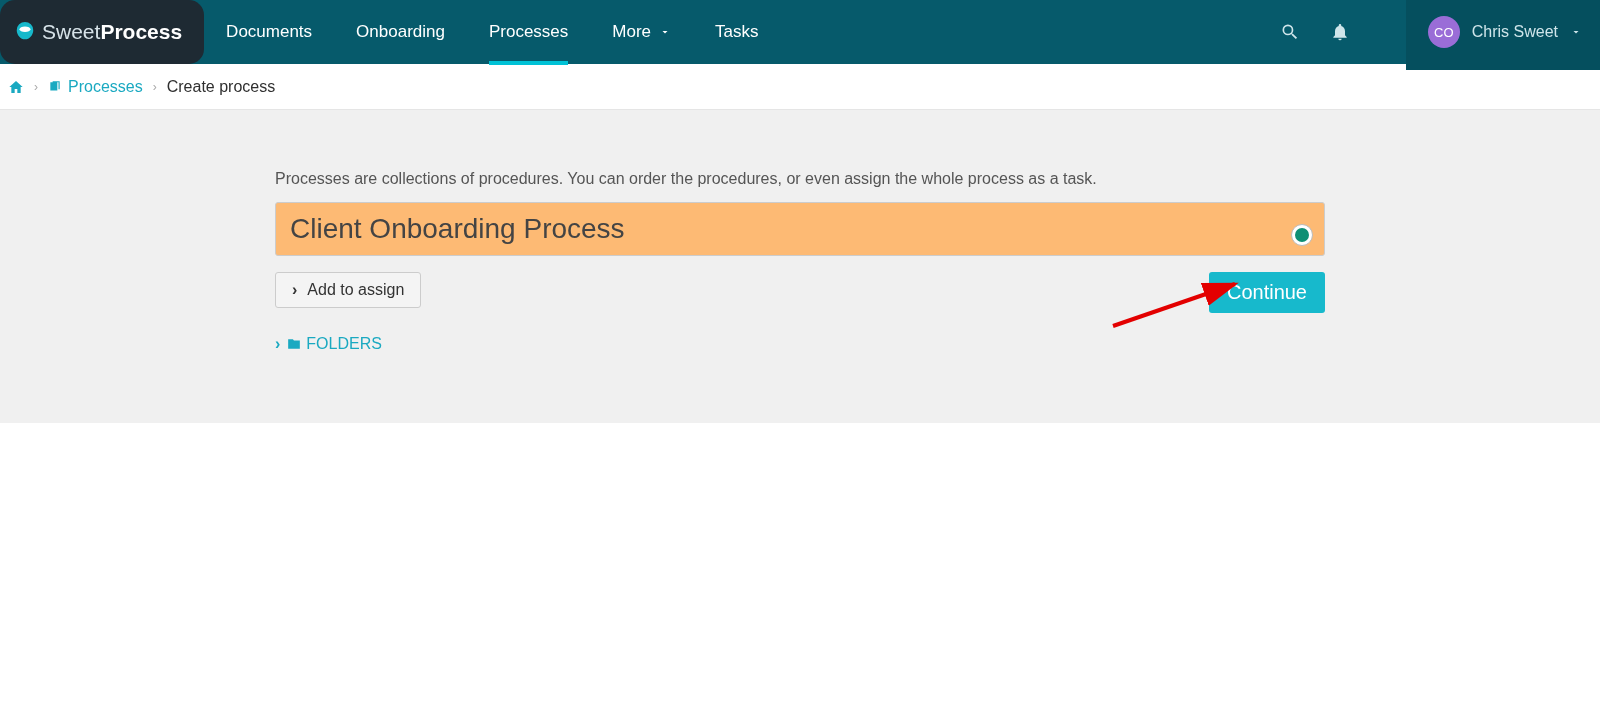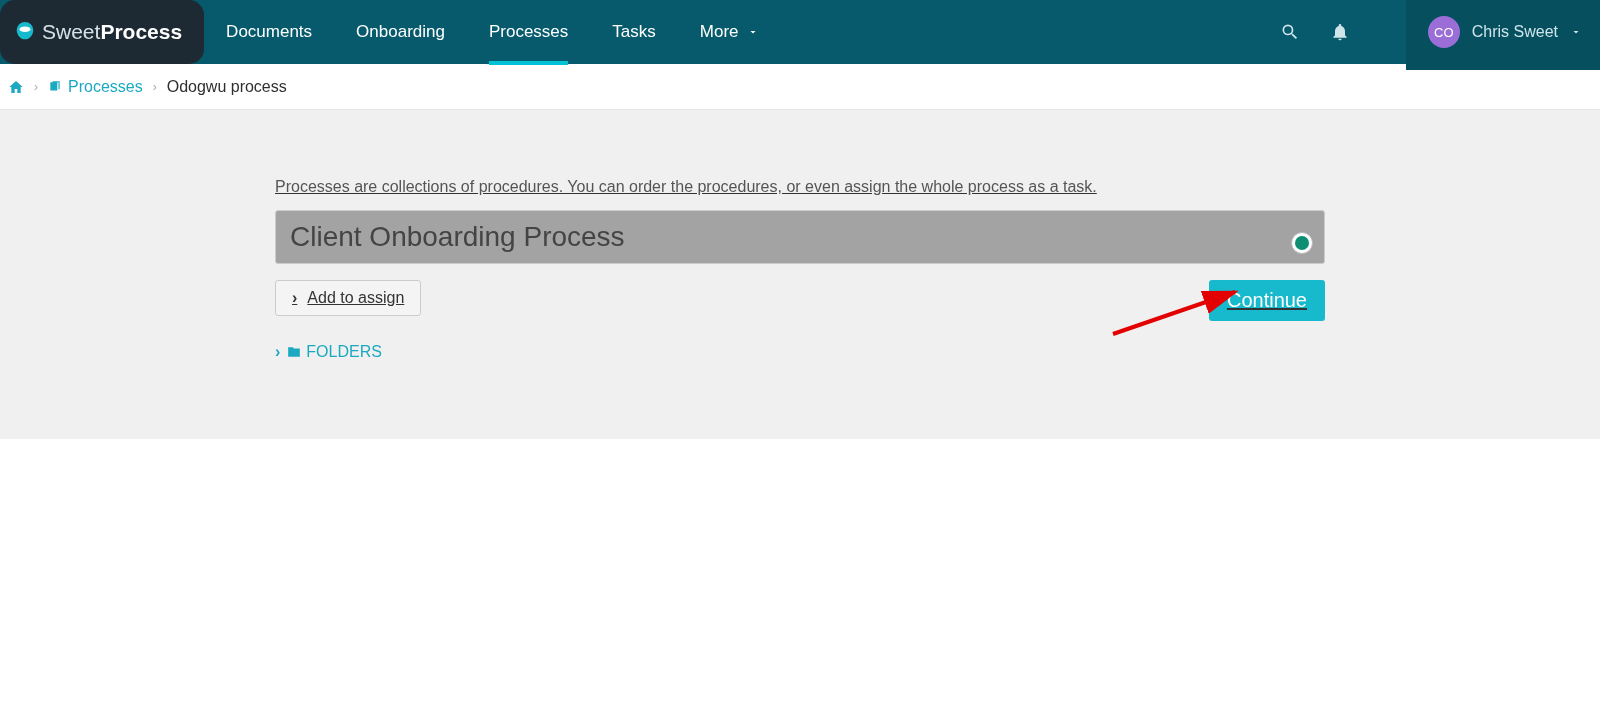--- a/index.html
+++ b/index.html
@@ -22,23 +22,23 @@
   .username{color:#cfe5ea;font-size:16px;margin-right:12px;}
   
   .breadcrumb{display:flex;align-items:center;height:46px;padding:0 8px;border-bottom:1px solid #e5e5e5;font-size:16px;}
   .breadcrumb .sep{color:#aaa;margin:0 10px;font-size:12px;}
   .breadcrumb a{color:#1aa9c1;text-decoration:none;display:inline-flex;align-items:center;cursor:pointer;}
   .breadcrumb .home{color:#1aa9c1;}
   .breadcrumb .stack-icon{margin-right:6px;}
   .breadcrumb .current{color:#2f2f2f;font-weight:500;}
   
   .content-wrap{background:#f0f0f0;padding:60px 0 70px;}
-  .content{max-width:1050px;margin:8px auto;text-decoration:underline;}
+  .content{max-width:1050px;margin:0 auto;}
   .hint{color:#555;font-size:16px;margin-bottom:14px;}
-  .title-input{width:100%;border:1px solid #ccc;border-radius:3px;background:#a3a3a3;padding:10px 44px 10px 14px;font-size:28px;color:#444;font-family:inherit;outline:none;resize:none;}
+  .title-input{width:100%;border:1px solid #ccc;border-radius:3px;background:#fdba74;padding:10px 44px 10px 14px;font-size:28px;color:#444;font-family:inherit;outline:none;resize:none;}
   .title-wrap{position:relative;}
   .grammarly{position:absolute;right:12px;bottom:10px;width:22px;height:22px;border-radius:50%;border:1px solid #bbb;background:#fff;display:flex;align-items:center;justify-content:center;}
   .grammarly::after{content:"";width:14px;height:14px;border-radius:50%;background:#0e8f74;display:block;}
   .row2{display:flex;justify-content:space-between;align-items:flex-start;margin-top:16px;}
   .add-teams{border:1px solid #ccc;background:#f4f4f4;border-radius:3px;padding:8px 16px;font-size:16px;color:#333;display:inline-flex;align-items:center;cursor:pointer;}
   .add-teams .chev{margin-right:10px;font-weight:bold;}
   .continue{background:#17b9cc;color:#fff;border:none;border-radius:3px;padding:9px 18px;font-size:20px;cursor:pointer;}
   .folders{margin-top:22px;display:inline-flex;align-items:center;color:#1aa9c1;font-size:16px;cursor:pointer;}
   .folders .chev{margin-right:6px;font-weight:bold;}
   .folders .folder-icon{margin-right:4px;}
@@ -61,30 +61,30 @@
     <div class="nav-item">
         <span>Documents</span>
       </div>
     <div class="nav-item">
         <span>Onboarding</span>
       </div>
     <div class="nav-item active">
         <span>Processes</span>
       </div>
     <div class="nav-item">
-        <span>Tasks</span>
-      </div>
-    <div class="nav-item">
       <span>More</span>
       <span class="caret">
         <svg width="12" height="12" viewBox="0 0 24 24">
             <path fill="#fff" d="M7 10l5 5 5-5z"></path>
           </svg>
       </span>
     </div>
+    <div class="nav-item">
+        <span>Tasks</span>
+      </div>
   </div>
   <div class="spacer"></div>
   <div class="right-icons">
     <span class="icon-btn">
       <svg width="20" height="20" viewBox="0 0 24 24">
           <path fill="#cfe5ea" d="M15.5 14h-.79l-.28-.27A6.47 6.47 0 0 0 16 9.5 6.5 6.5 0 1 0 9.5 16a6.47 6.47 0 0 0 4.23-1.57l.27.28v.79l5 5L20.5 19l-5-5zM9.5 14A4.5 4.5 0 1 1 14 9.5 4.49 4.49 0 0 1 9.5 14z"></path>
         </svg>
     </span>
     <span class="icon-btn">
       <svg width="20" height="20" viewBox="0 0 24 24">
@@ -114,21 +114,21 @@
   <span class="sep">›</span>
   <a>
     <span class="stack-icon">
       <svg width="14" height="14" viewBox="0 0 24 24">
           <path fill="#1aa9c1" d="M4 4h12v14H4zM8 2h12v14h-2V4H8z"></path>
         </svg>
     </span>
     <span>Processes</span>
   </a>
   <span class="sep">›</span>
-  <span class="current">Odogwu process</span>
+  <span class="current">Create process</span>
 </div>
 
 <div class="content-wrap">
   <div class="content" style="position:relative;">
     <div class="hint">Processes are collections of procedures. You can order the procedures, or even assign the whole process as a task.</div>
     <div class="title-wrap">
       <input class="title-input" type="text" value="Client Onboarding Process" style="">
       <span class="grammarly"></span>
     </div>
     <div class="row2">

